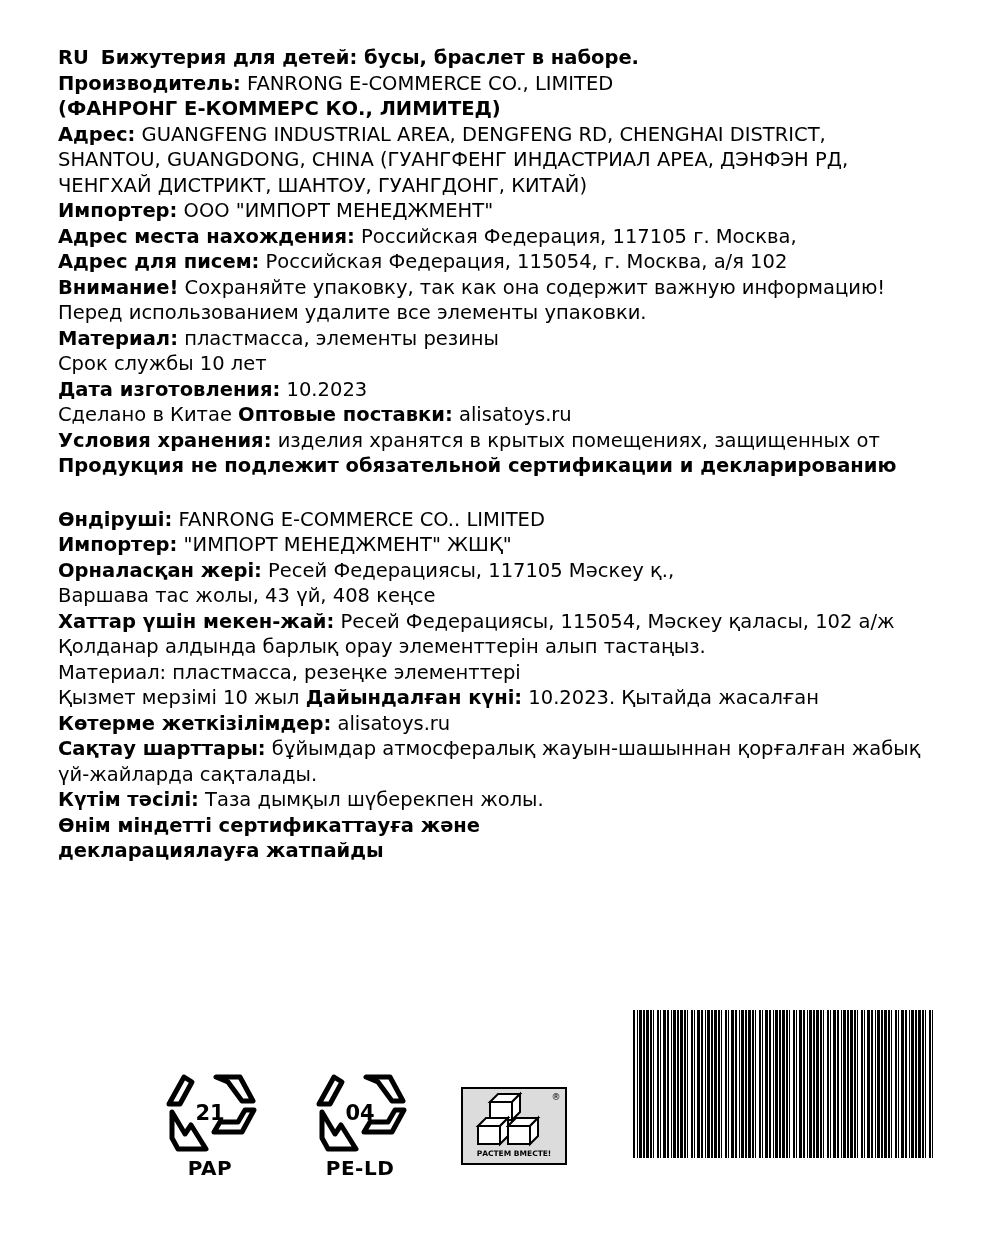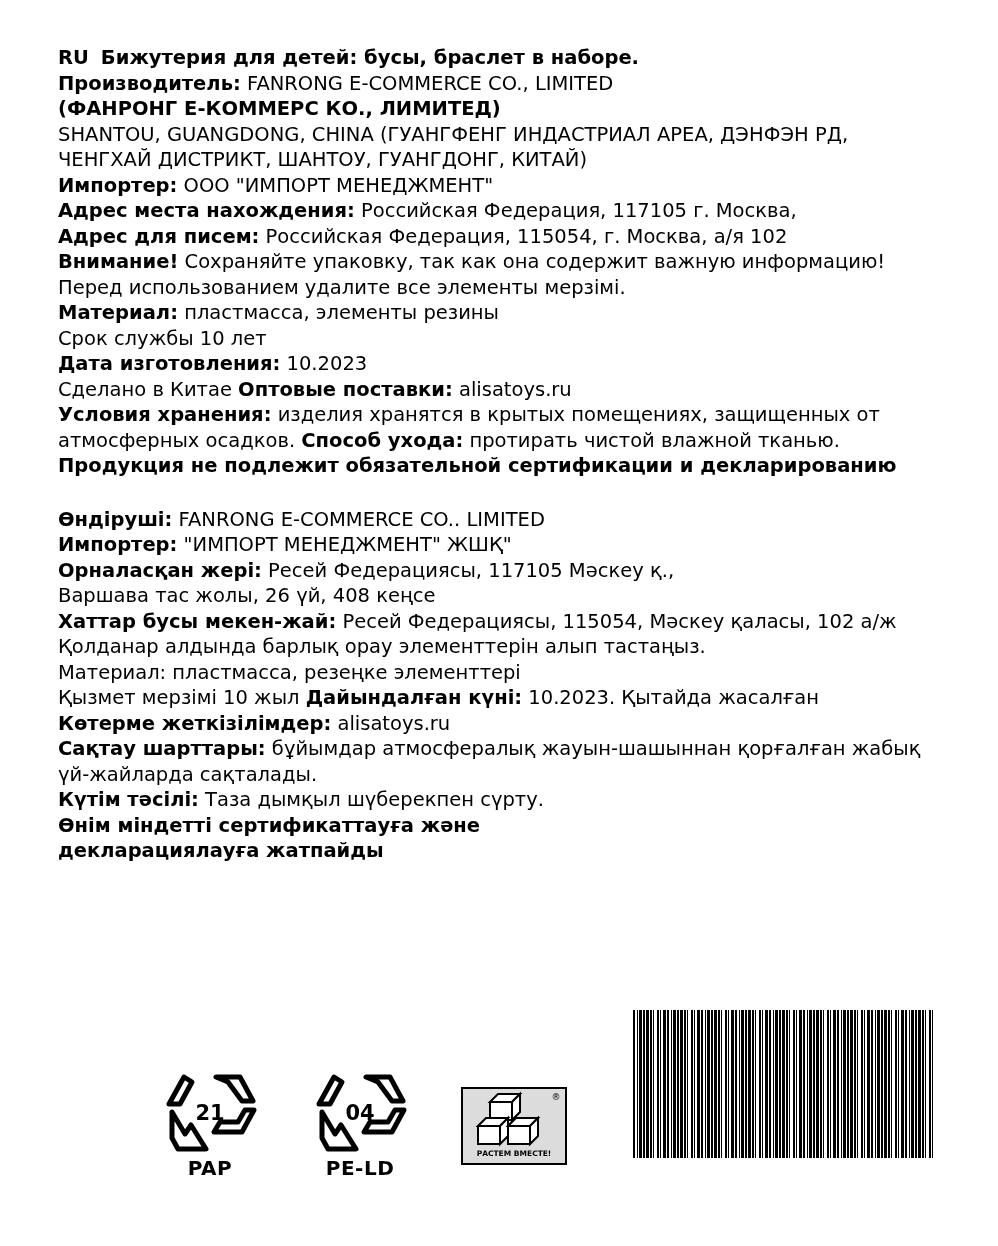--- a/index.html
+++ b/index.html
@@ -119,53 +119,53 @@
 
   <div class="content">
 
     <div class="block">
       <div class="line">
         <span class="lang-tag">RU</span><span class="ru-title">Бижутерия для детей: бусы, браслет в наборе.</span>
       </div>
       <div id="ru-lines">
           <div class="line"><span class="b">Производитель:</span><span> FANRONG E-COMMERCE CO., LIMITED</span></div>
           <div class="line"><span class="b">(ФАНРОНГ Е-КОММЕРС КО., ЛИМИТЕД)</span></div>
+          <div class="line"><span class="b">Адрес:</span><span> GUANGFENG INDUSTRIAL AREA, DENGFENG RD, CHENGHAI DISTRICT,</span></div>
           <div class="line"><span>SHANTOU, GUANGDONG, CHINA (ГУАНГФЕНГ ИНДАСТРИАЛ АРЕА, ДЭНФЭН РД,</span></div>
           <div class="line"><span>ЧЕНГХАЙ ДИСТРИКТ, ШАНТОУ, ГУАНГДОНГ, КИТАЙ)</span></div>
           <div class="line"><span class="b">Импортер:</span><span> ООО "ИМПОРТ МЕНЕДЖМЕНТ"</span></div>
           <div class="line"><span class="b">Адрес места нахождения:</span><span> Российская Федерация, 117105 г. Москва,</span></div>
           <div class="line"><span class="b">Адрес для писем:</span><span> Российская Федерация, 115054, г. Москва, а/я 102</span></div>
           <div class="line"><span class="b">Внимание!</span><span> Сохраняйте упаковку, так как она содержит важную информацию!</span></div>
-          <div class="line"><span>Перед использованием удалите все элементы мерзімі.</span></div>
+          <div class="line"><span>Перед использованием удалите все элементы упаковки.</span></div>
           <div class="line"><span class="b">Материал:</span><span> пластмасса, элементы резины</span></div>
           <div class="line"><span>Срок службы 10 лет</span></div>
           <div class="line"><span class="b">Дата изготовления:</span><span> 10.2023</span></div>
           <div class="line"><span>Сделано в Китае </span><span class="b">Оптовые поставки:</span><span> alisatoys.ru</span></div>
           <div class="line"><span class="b">Условия хранения:</span><span> изделия хранятся в крытых помещениях, защищенных от</span></div>
-          <div class="line"><span>атмосферных осадков. </span><span class="b">Способ ухода:</span><span> протирать чистой влажной тканью.</span></div>
           <div class="line"><span class="b">Продукция не подлежит обязательной сертификации и декларированию</span></div>
         </div>
     </div>
 
     <div class="gap-block"></div>
 
     <div class="block">
       <div id="kz-lines">
           <div class="line"><span class="b">Өндіруші:</span><span> FANRONG E-COMMERCE CO.. LIMITED</span></div>
           <div class="line"><span class="b">Импортер:</span><span> "ИМПОРТ МЕНЕДЖМЕНТ" ЖШҚ"</span></div>
           <div class="line"><span class="b">Орналасқан жері:</span><span> Ресей Федерациясы, 117105 Мәскеу қ.,</span></div>
-          <div class="line"><span>Варшава тас жолы, 26 үй, 408 кеңсе</span></div>
-          <div class="line"><span class="b">Хаттар бусы мекен-жай:</span><span> Ресей Федерациясы, 115054, Мәскеу қаласы, 102 а/ж</span></div>
+          <div class="line"><span>Варшава тас жолы, 43 үй, 408 кеңсе</span></div>
+          <div class="line"><span class="b">Хаттар үшін мекен-жай:</span><span> Ресей Федерациясы, 115054, Мәскеу қаласы, 102 а/ж</span></div>
           <div class="line"><span>Қолданар алдында барлық орау элементтерін алып тастаңыз.</span></div>
           <div class="line"><span>Материал: пластмасса, резеңке элементтері</span></div>
           <div class="line"><span>Қызмет мерзімі 10 жыл </span><span class="b">Дайындалған күні:</span><span> 10.2023. Қытайда жасалған</span></div>
           <div class="line"><span class="b">Көтерме жеткізілімдер:</span><span> alisatoys.ru</span></div>
           <div class="line"><span class="b">Сақтау шарттары:</span><span> бұйымдар атмосфералық жауын-шашыннан қорғалған жабық</span></div>
           <div class="line"><span>үй-жайларда сақталады.</span></div>
-          <div class="line"><span class="b">Күтім тәсілі:</span><span> Таза дымқыл шүберекпен сүрту.</span></div>
+          <div class="line"><span class="b">Күтім тәсілі:</span><span> Таза дымқыл шүберекпен жолы.</span></div>
           <div class="line"><span class="b">Өнім міндетті сертификаттауға және</span></div>
           <div class="line"><span class="b">декларациялауға жатпайды</span></div>
         </div>
     </div>
 
   </div>
 
   <div class="bottom-area">
 
     <div class="symbols">

